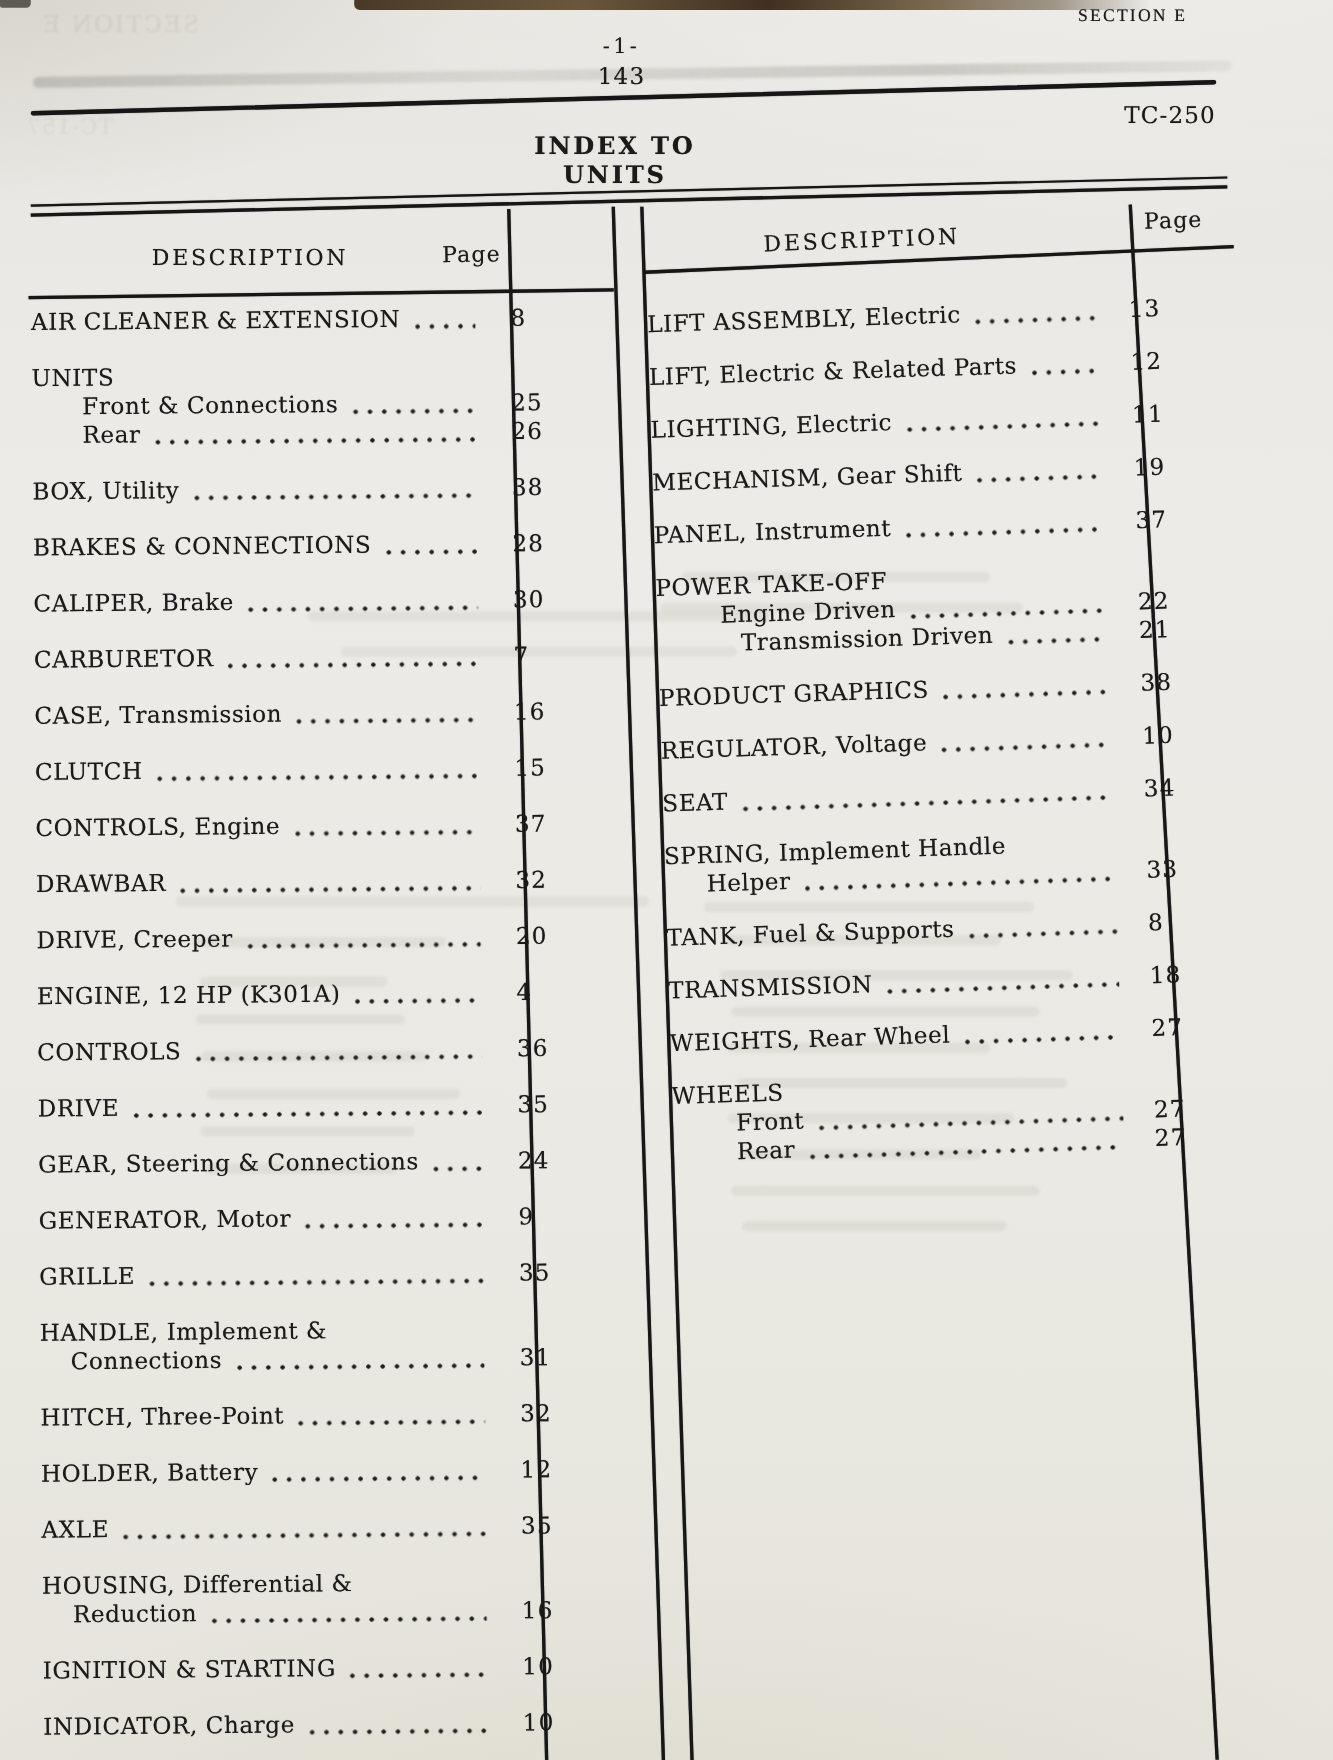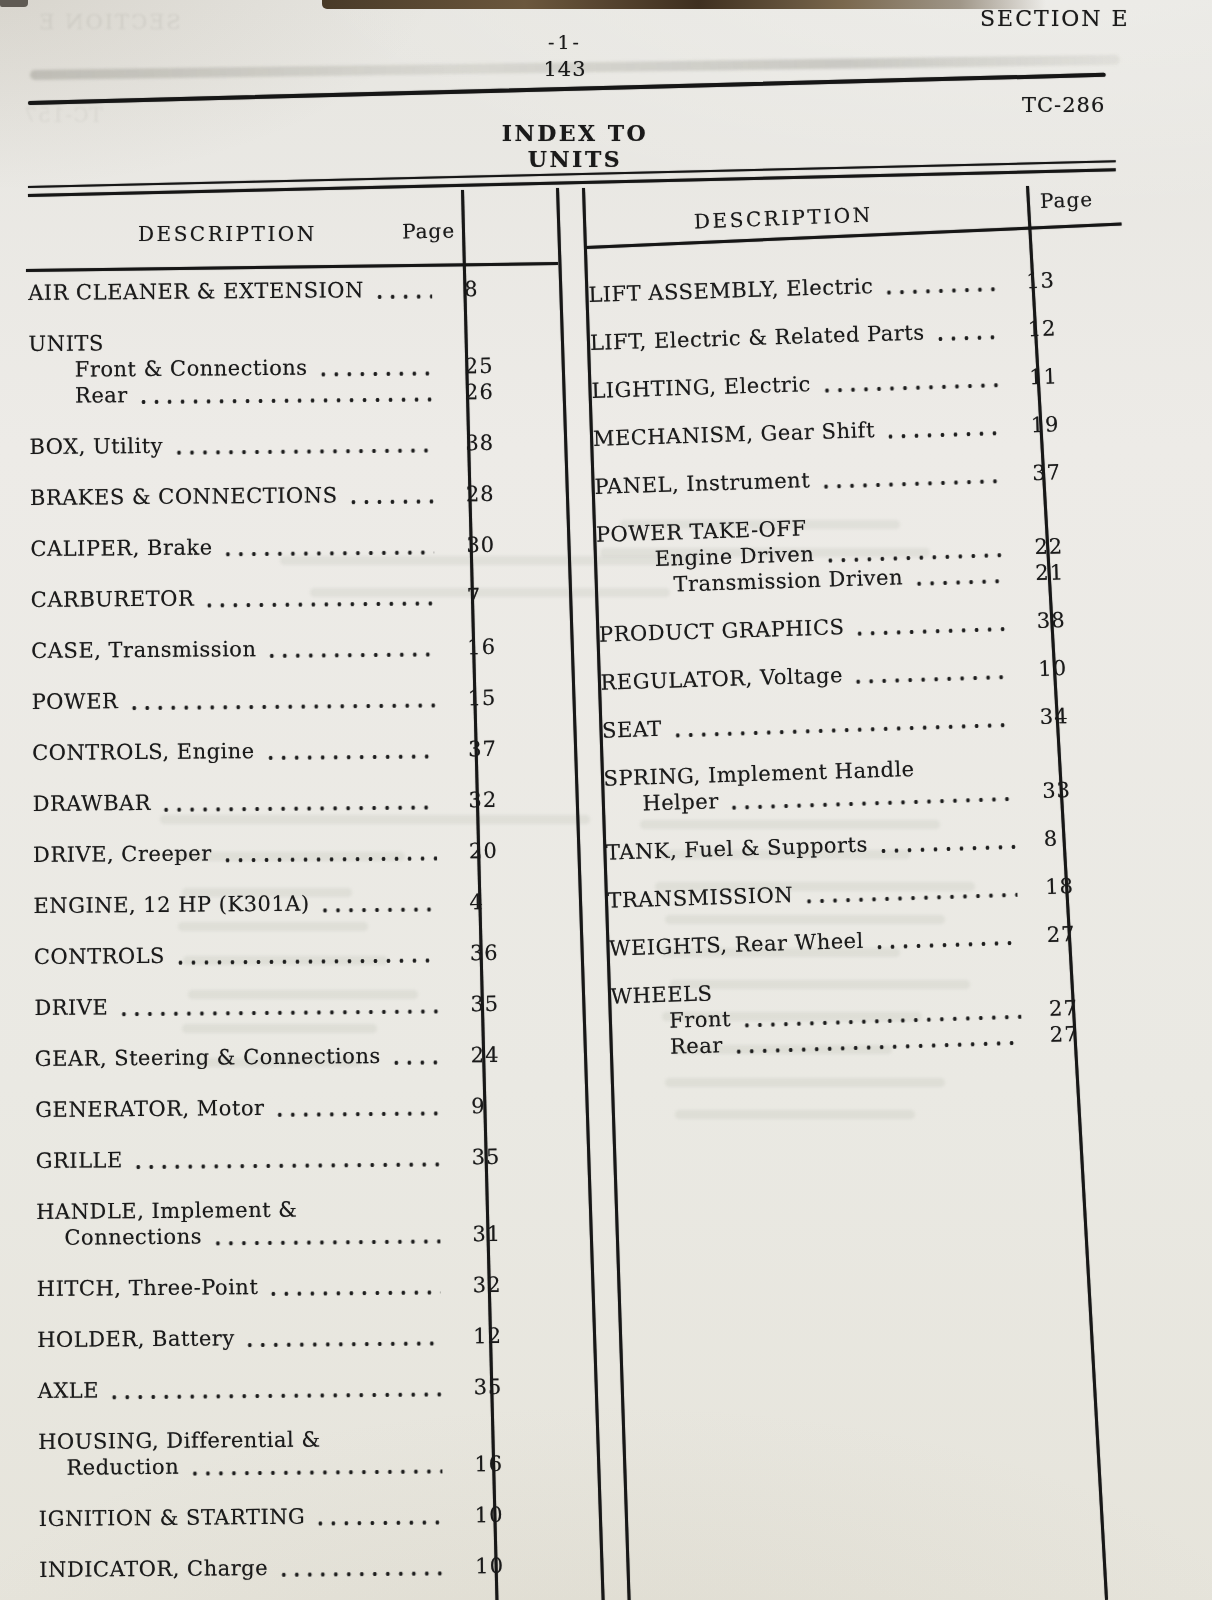--- a/index.html
+++ b/index.html
@@ -20,26 +20,26 @@
   #top-strip{ left:322px; top:0; width:724px; height:9px; border-radius:0 0 5px 5px;
     background:linear-gradient(90deg, rgba(64,49,30,.95), #6b573d 28%, #3f3020 52%, #7a684e 72%, rgba(96,80,58,.55) 88%, rgba(96,80,58,0)); }
   #top-strip2{ left:0; top:0; width:28px; height:7px; background:#35302a; opacity:.75; border-radius:0 0 4px 2px; }
   .ghost{ color:#7d7d74; filter:blur(1px); }
   #ghost-section{ left:24px; top:10px; font-size:21px; letter-spacing:2px; opacity:.14; transform:scaleX(-1); transform-origin:center; width:170px; text-align:center;}
   #ghost-code{ left:18px; top:103px; font-size:20px; letter-spacing:1px; opacity:.10; transform:scaleX(-1); transform-origin:center; width:90px; text-align:center;}
   #ghost-band{ left:30px; top:70px; width:1090px; height:10px; background:linear-gradient(90deg, rgba(105,105,95,.28), rgba(125,125,112,.16) 40%, rgba(105,105,95,.26) 75%, rgba(125,125,112,.10)); filter:blur(1.6px); transform:rotate(-.8deg); transform-origin:0 50%; border-radius:5px;}
   .smudge{ position:absolute; height:9px; border-radius:5px; background:rgba(118,124,108,.10); filter:blur(1.4px); }
 
   
-  #section-label{ left:980px; top:6px;  font-size:22px; letter-spacing:2px; }
+  #section-label{ left:980px; top:6px;  font-size:16px; letter-spacing:2px;font-family:Liberation Serif, serif; }
   #folio{ left:513px; top:29px; width:104px; text-align:center; line-height:27px; }
   #folio .dash-num{ font-size:19px; letter-spacing:3px; }
   #folio .num{ font-size:21px; letter-spacing:1px; }
   #form-code{ left:1022px; top:93px; font-size:21px; letter-spacing:1px; }
-  #doc-title{ left:470px; top:120px; width:210px; text-align:center; font-size:22px; font-weight:700; letter-spacing:2.5px; }
+  #doc-title{ left:454px; top:120px; width:210px; text-align:center; font-size:22px; font-weight:700; letter-spacing:2.5px; }
 
   
   .rule{ position:absolute; background:#161616; transform-origin:0 50%; box-shadow:0 0 1px rgba(10,10,10,.6); }
   #rule-top  { left:28px; top:101px; width:1078px; height:3.5px; transform:rotate(-1.5deg); border-radius:2px; }
   #rule-dbl-a{ left:28px; top:186px; width:1088px; height:2px;   transform:rotate(-1.35deg); }
   #rule-dbl-b{ left:28px; top:194px; width:1088px; height:3px;   transform:rotate(-1.35deg); }
   #underline-left { left:26px;  top:269px; width:532px; height:2.5px; transform:rotate(-.75deg); }
   #underline-right{ left:586px; top:246px; width:536px; height:2.5px; transform:rotate(-2.5deg); }
   .vline{ position:absolute; background:#171717; transform-origin:50% 0; box-shadow:0 0 1px rgba(10,10,10,.55); }
   #vline-left { left:461px;  top:190px; width:2.5px; height:1412px; transform:rotate(-1.4deg); }
@@ -108,21 +108,21 @@
     <div class="smudge" style="left: 665px; top: 1078px; width: 280px;"></div>
     <div class="smudge" style="left: 675px; top: 1110px; width: 240px;"></div>
   </div>
 
 <div class="abs t" id="section-label">SECTION E</div>
 <div class="abs t" id="folio">
   <div class="dash-num">-1-</div>
   <div class="num">143</div>
 </div>
 <div class="rule" id="rule-top"></div>
-<div class="abs t" id="form-code">TC-286</div>
+<div class="abs t" id="form-code">TC-250</div>
 <div class="abs t" id="doc-title">INDEX TO UNITS</div>
 
 <div class="rule" id="rule-dbl-a"></div>
 <div class="rule" id="rule-dbl-b"></div>
 <div class="abs t col-hdr" id="hdr-desc-left">DESCRIPTION</div>
 <div class="abs t col-hdr" id="hdr-page-left">Page</div>
 <div class="abs t col-hdr" id="hdr-desc-right">DESCRIPTION</div>
 <div class="abs t col-hdr" id="hdr-page-right">Page</div>
 <div class="rule" id="underline-left"></div>
 <div class="rule" id="underline-right"></div>
@@ -171,21 +171,21 @@
       <span class="lbl">CARBURETOR</span>
       <span class="leader"></span>
       <span class="pg">7</span>
     </div>
     <div class="row entry">
       <span class="lbl">CASE, Transmission</span>
       <span class="leader"></span>
       <span class="pg">16</span>
     </div>
     <div class="row entry">
-      <span class="lbl">POWER</span>
+      <span class="lbl">CLUTCH</span>
       <span class="leader"></span>
       <span class="pg">15</span>
     </div>
     <div class="row entry">
       <span class="lbl">CONTROLS, Engine</span>
       <span class="leader"></span>
       <span class="pg">37</span>
     </div>
     <div class="row entry">
       <span class="lbl">DRAWBAR</span>

